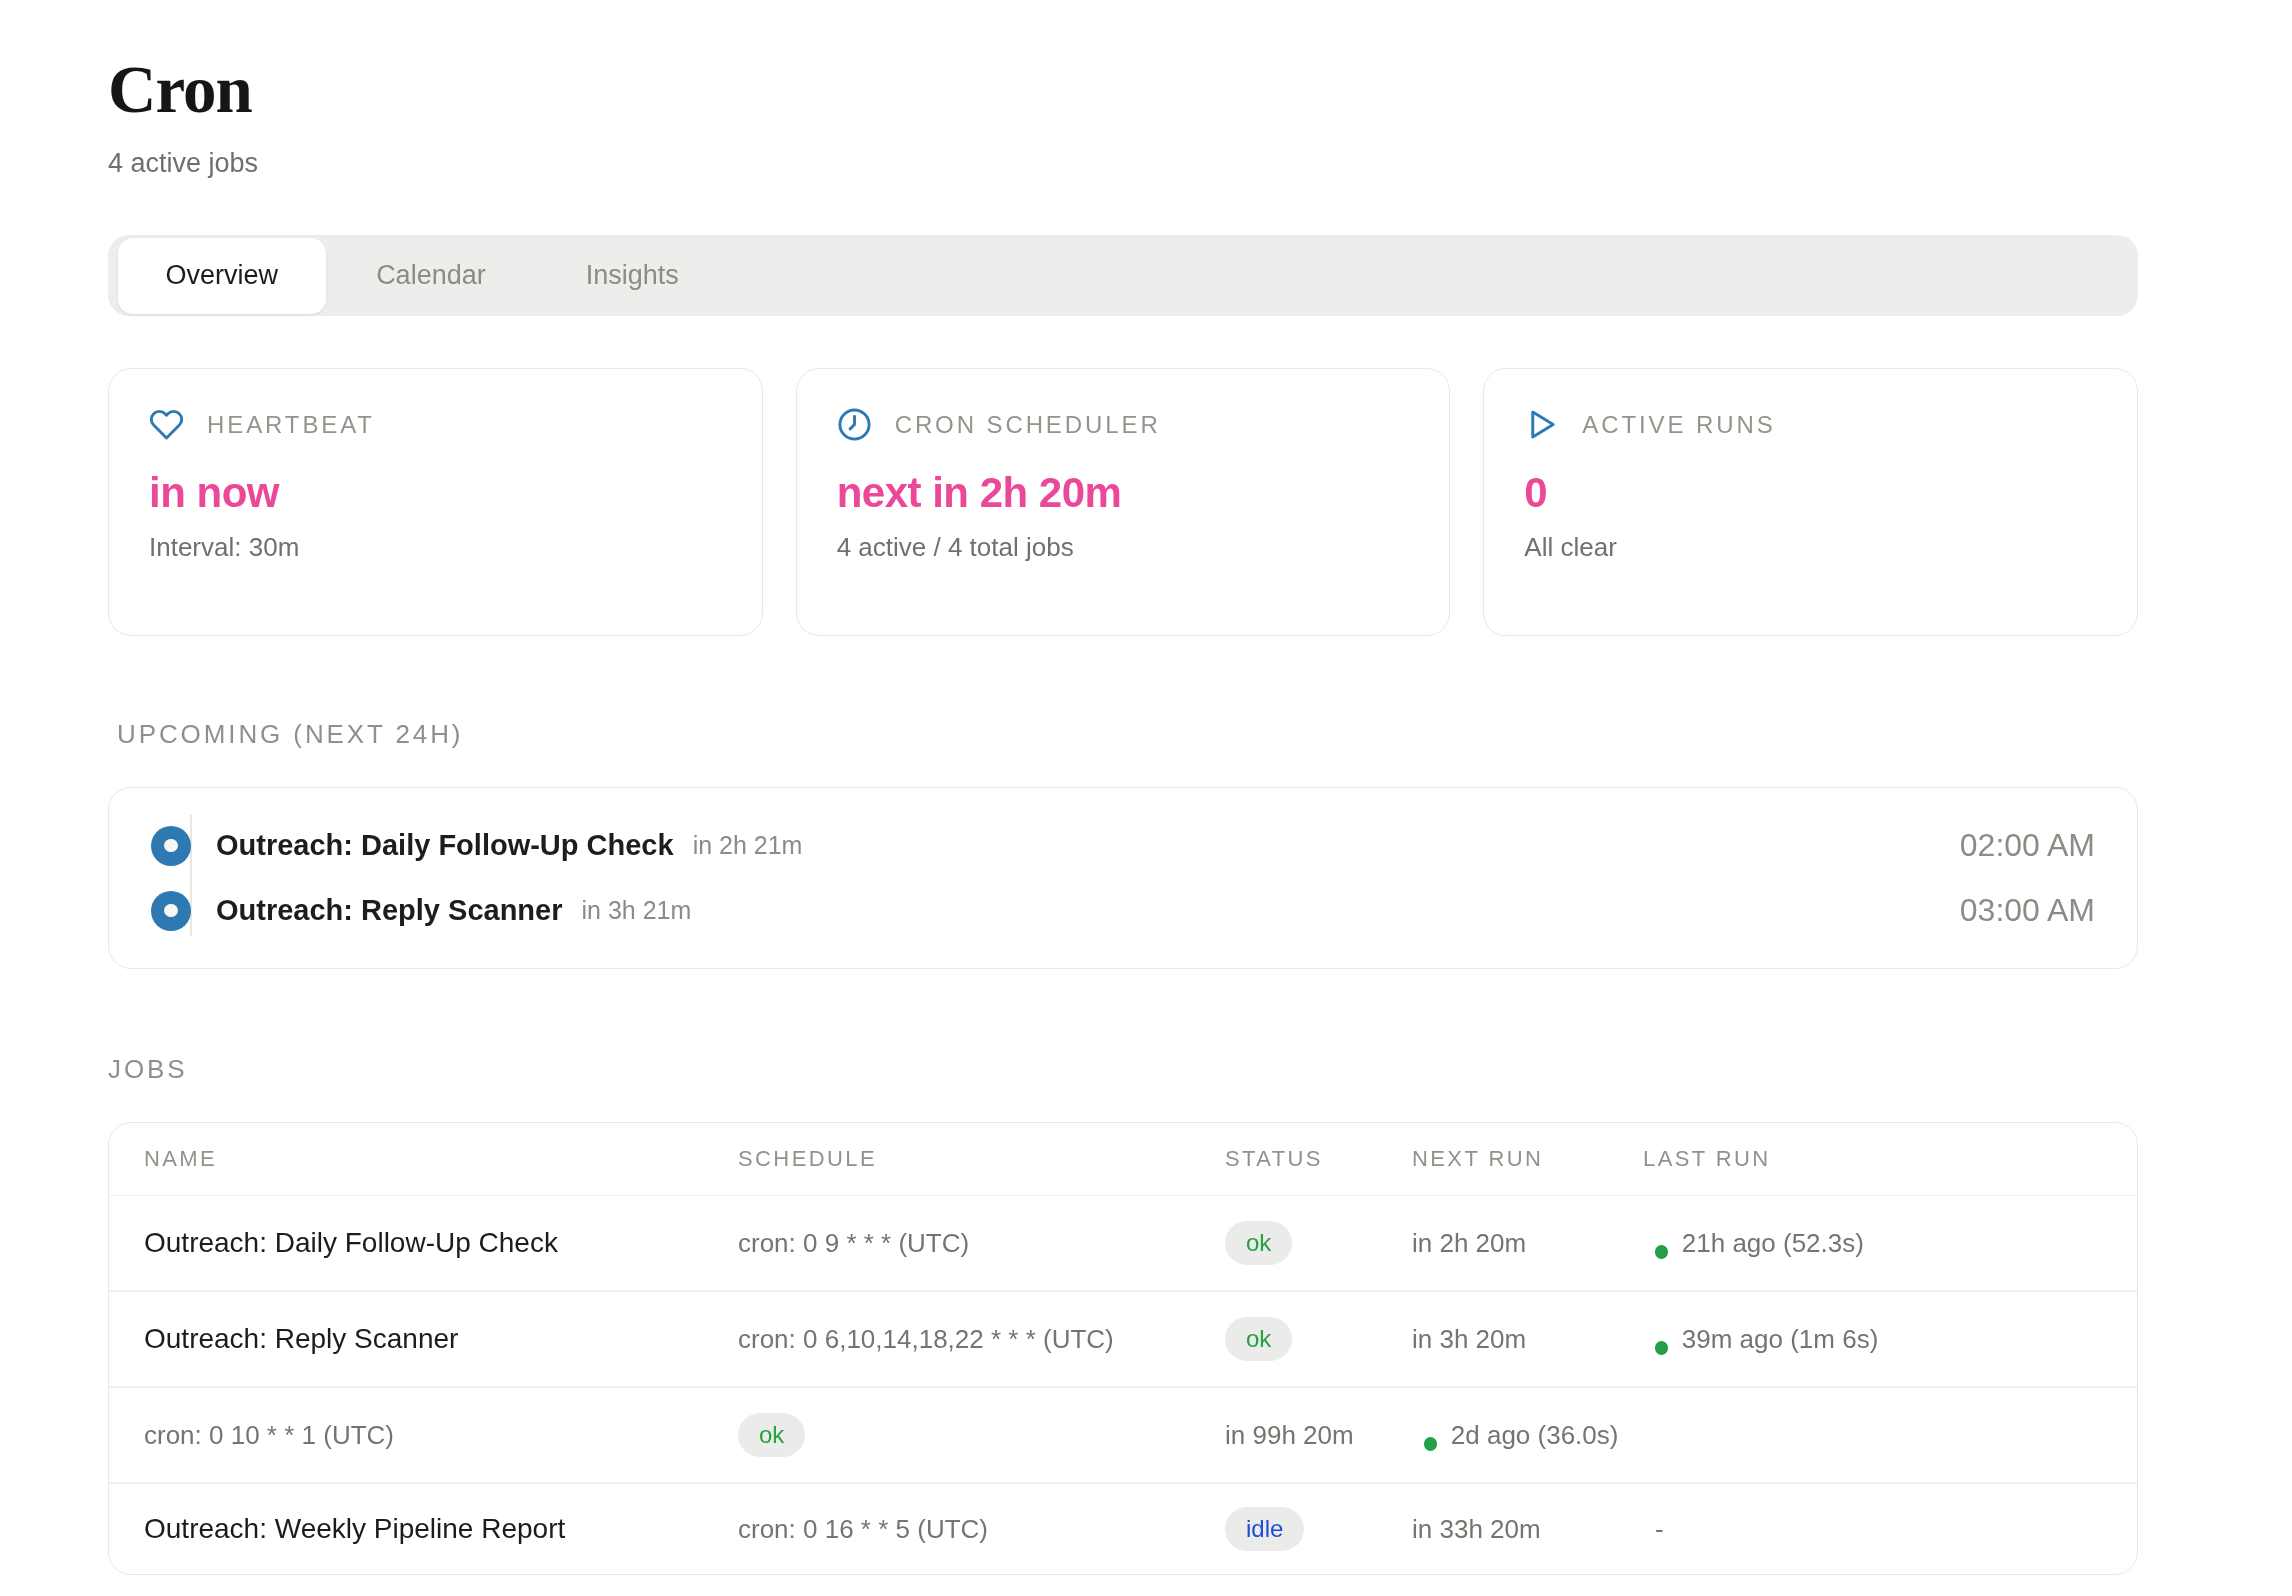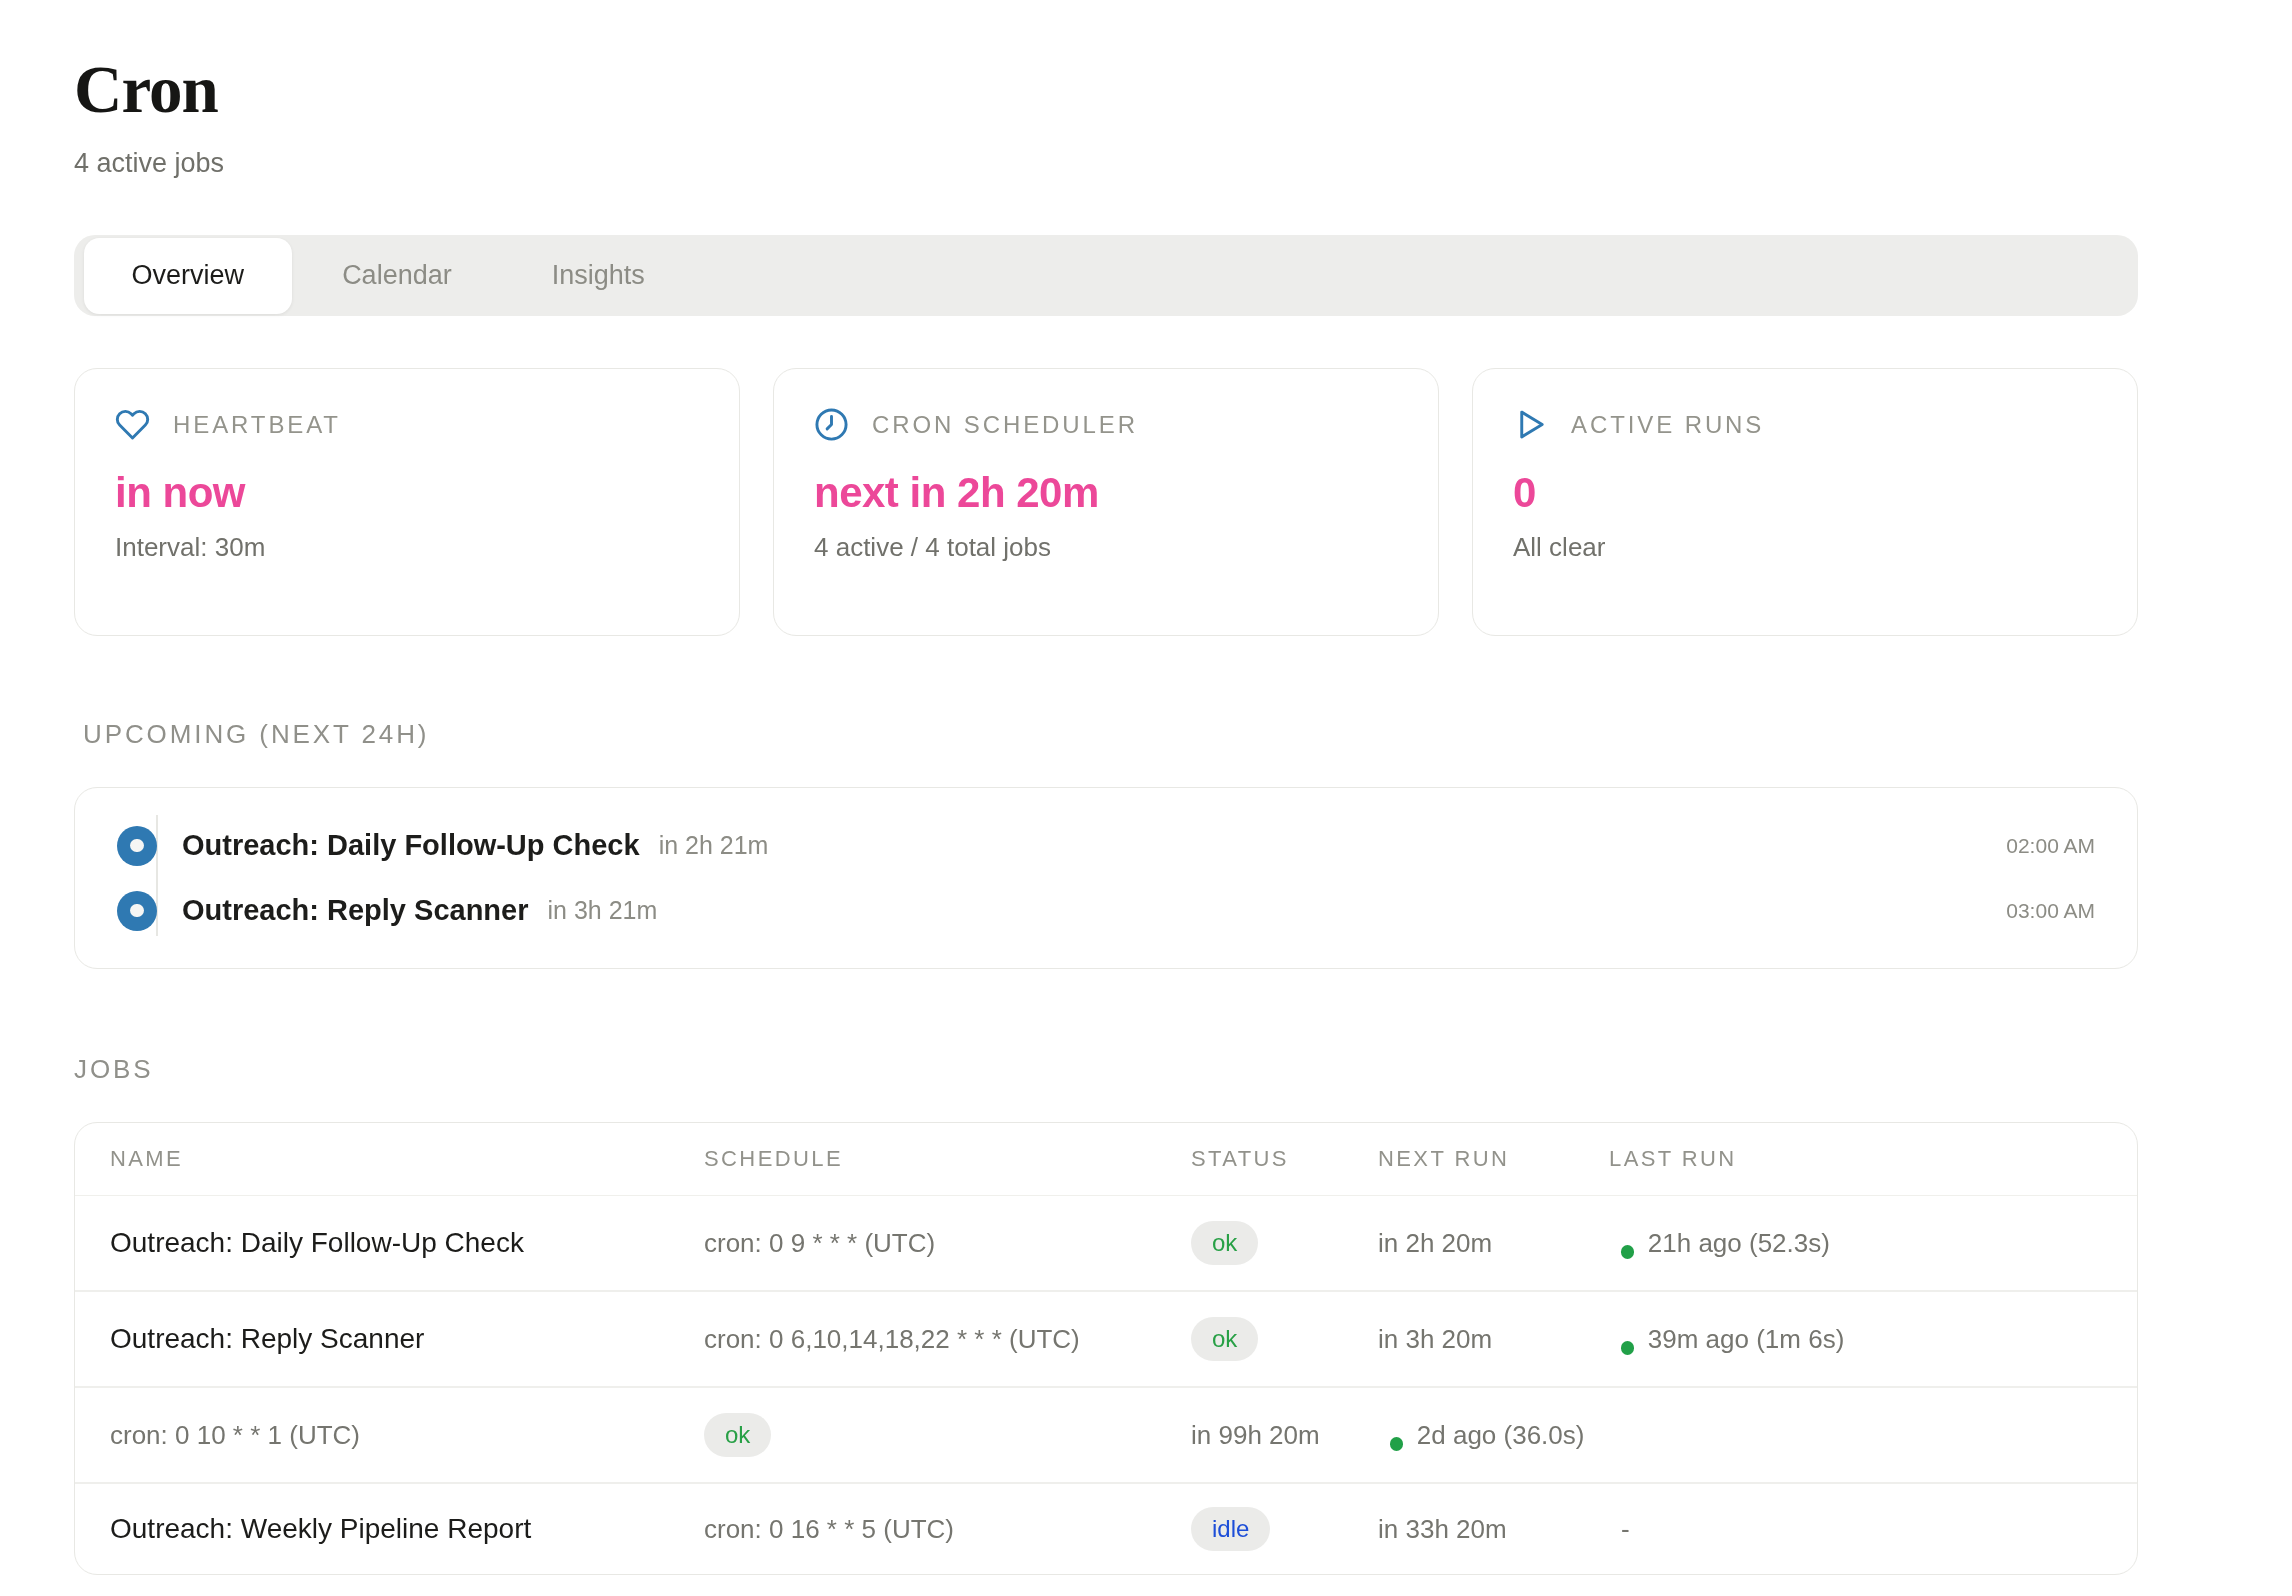--- a/index.html
+++ b/index.html
@@ -4,21 +4,21 @@
 <style>
   * { margin: 0; padding: 0; box-sizing: border-box; }
   html, body { background: #ffffff; }
   body {
     width: 2292px;
     height: 1597px;
     font-family: "Liberation Sans", sans-serif;
     color: #1b1b19;
     overflow: hidden;
   }
-  .page { padding: 56px 154px 0 74px; }
+  .page { padding: 56px 154px 0 108px; }
 
   
   .title {
     font-family: "Liberation Serif", serif;
     font-size: 67px;
     font-weight: 600;
     letter-spacing: -1px;
     color: #161614;
     line-height: 1;
   }
@@ -124,21 +124,21 @@
   }
   .tl-dot::after {
     content: '';
     position: absolute;
     inset: 13.4px;
     border-radius: 50%;
     background: #f6f6f4;
   }
   .up-name { margin-left: 25px; font-size: 29px; font-weight: 600; color: #1d1d1b; }
   .up-rel { margin-left: 19px; font-size: 25px; color: #8c8c85; }
-  .up-time { margin-left: auto; font-size: 21px; color: #8c8c85; }
+  .up-time { margin-left: auto; font-size: 32px; color: #8c8c85; }
 
   
   .jobs-card { margin-top: 37px; overflow: hidden; }
   .trow {
     display: grid;
     grid-template-columns: 594px 487px 187px 231px 1fr;
     align-items: center;
     padding: 0 35px;
   }
   .thead { height: 73px; border-bottom: 1.9px solid #f0f0ec; }

